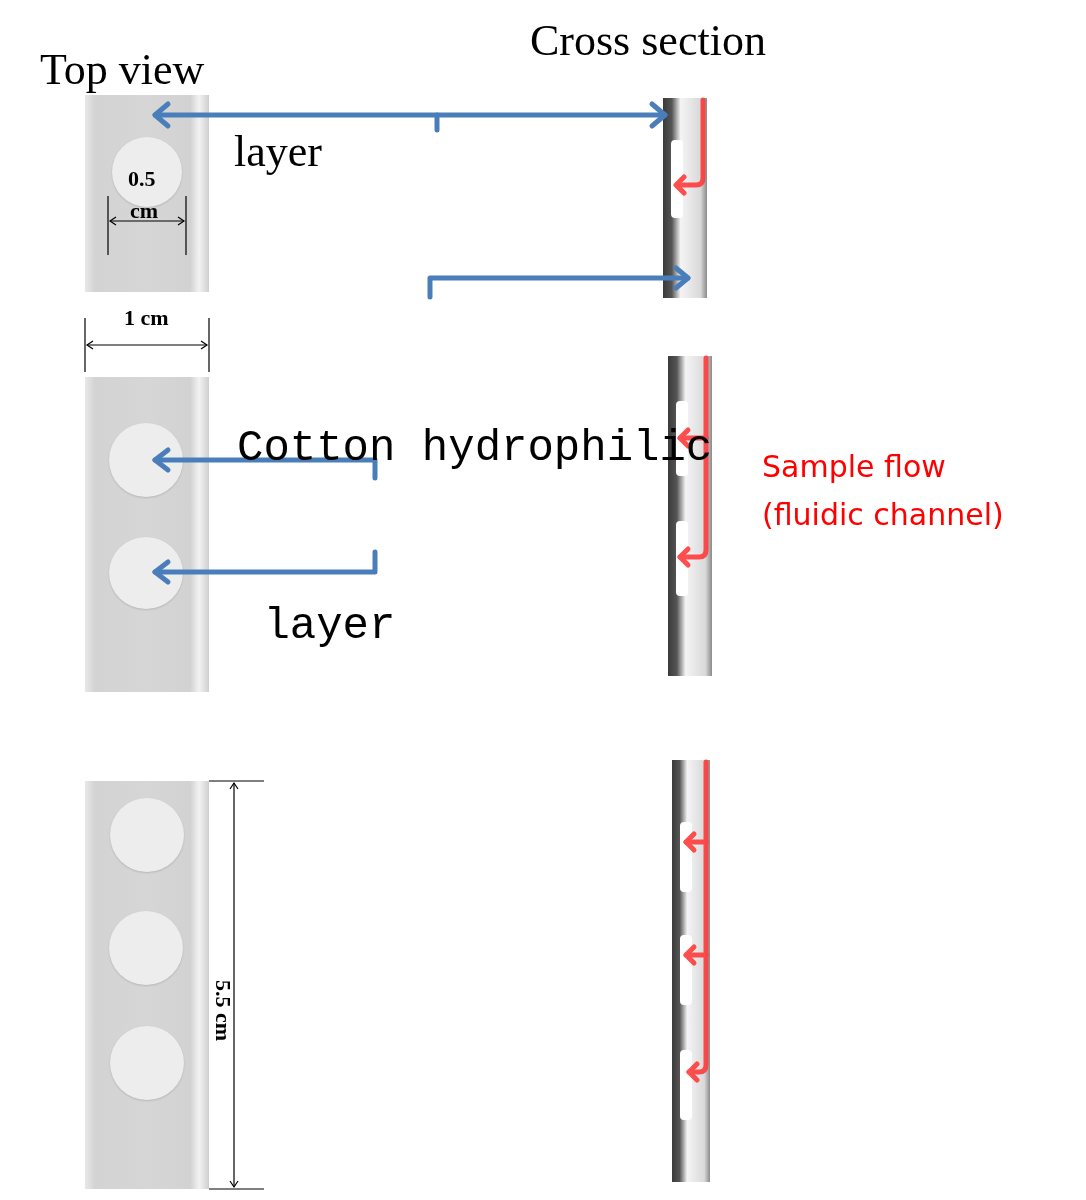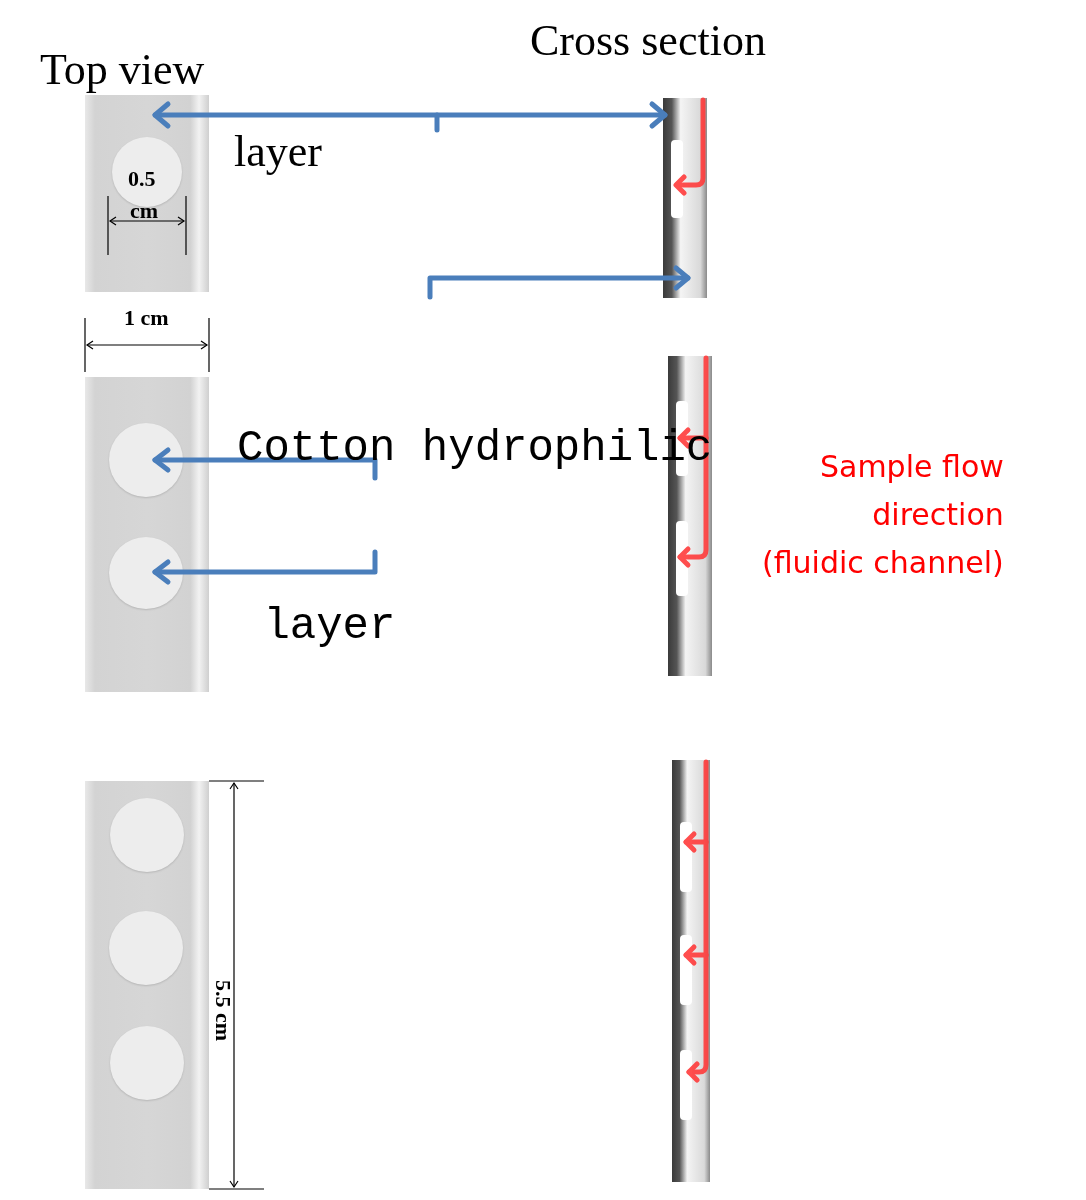--- a/index.html
+++ b/index.html
@@ -118,17 +118,16 @@
   </g>
 </svg>
 
 <div class="abs label" style="left:234px;top:122px;">
   <div>layer</div>
 </div>
 <div class="abs label" style="left:237px;top:300px;white-space:pre;font-family:Liberation Mono, monospace;">
   <div>Cotton hydrophilic</div>
   <div style="white-space:pre;"> layer</div>
 </div>
-<div class="abs red-label" style="left:762px;top:443px;text-align:right;">
+<div class="abs red-label" style="left:762px;top:443px;">
   <div>Sample flow</div>
-  <div>direction</div>
   <div>(fluidic channel)</div>
 </div>
 
 </body></html>

